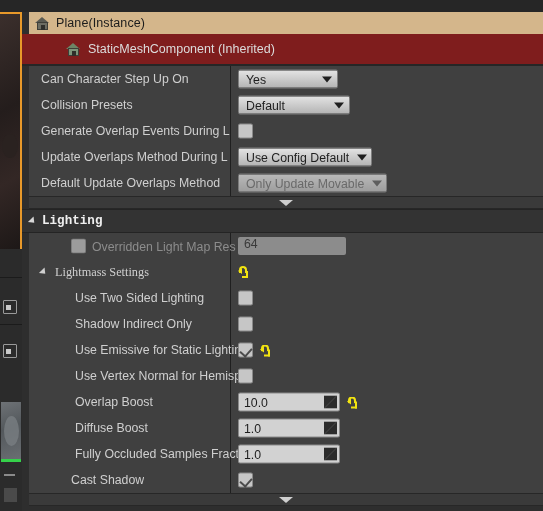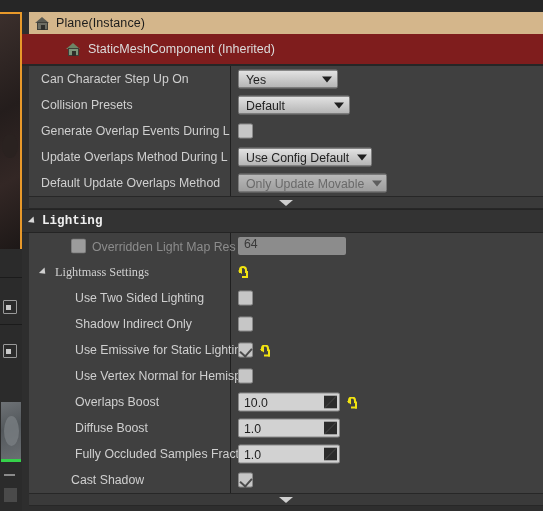--- a/index.html
+++ b/index.html
@@ -362,21 +362,21 @@
       </div>
 
       <div class="row">
         <span class="lbl ind3">Use Vertex Normal for Hemispl</span>
         <span class="val">
           <span class="cbox"></span>
         </span>
       </div>
 
       <div class="row">
-        <span class="lbl ind3">Overlaps Boost</span>
+        <span class="lbl ind3">Overlap Boost</span>
         <span class="val">
           <span class="numf">
             <span>10.0</span>
             <span class="drag"></span>
           </span>
           <span class="reset">
             <span class="hook"></span>
               <span class="stem"></span>
               <span class="foot"></span>
               <span class="tip"></span>

